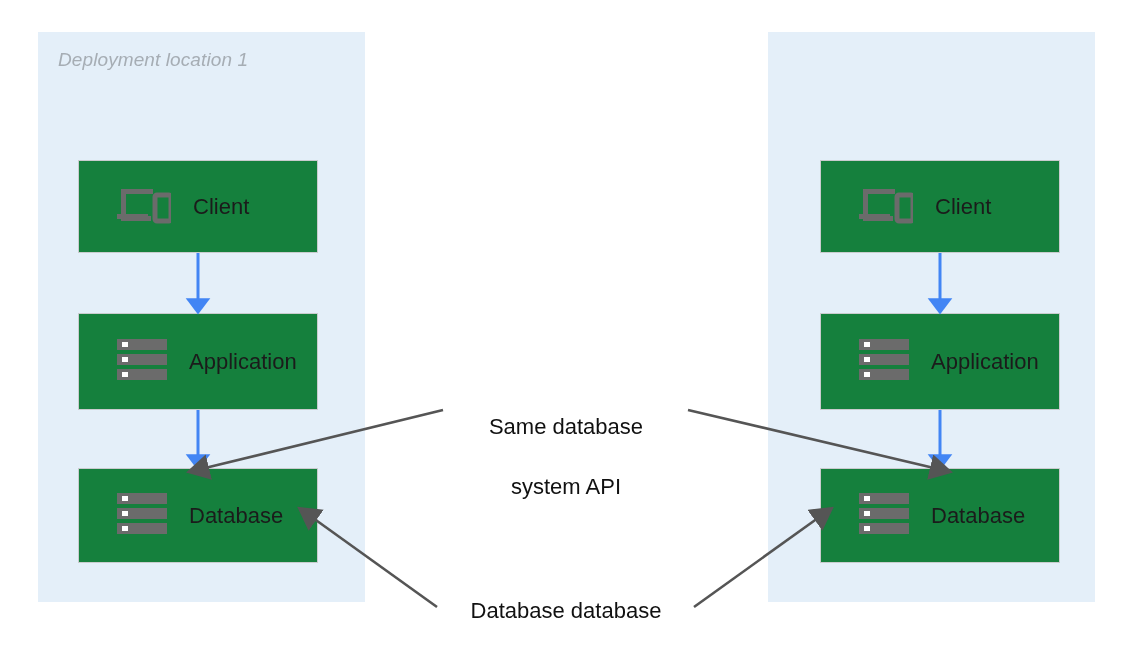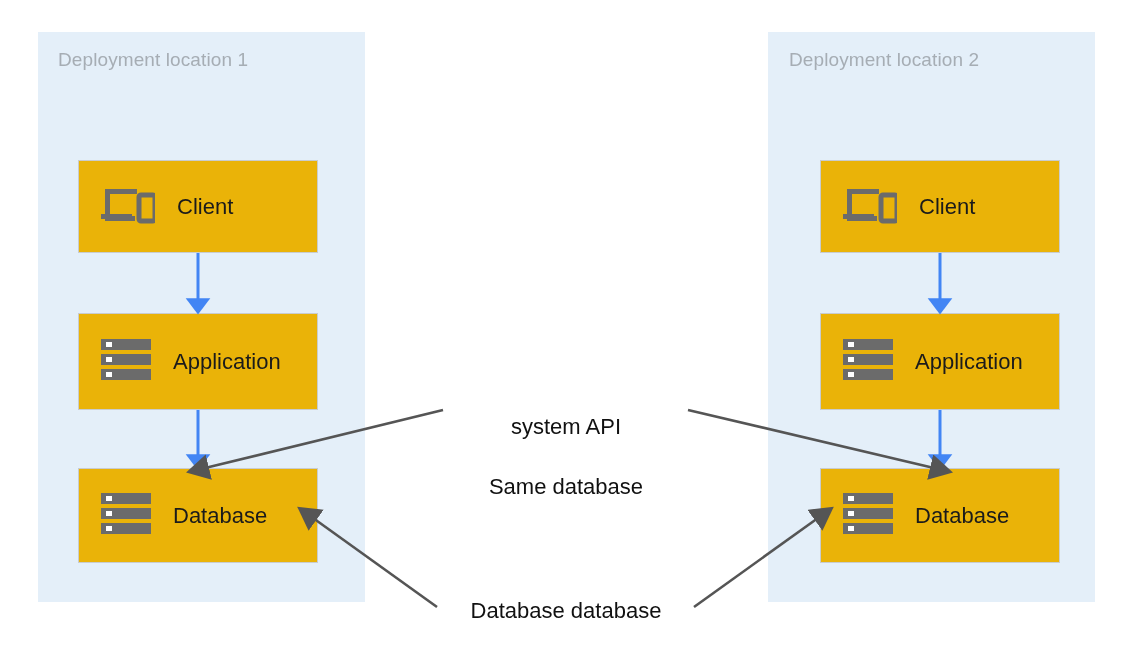--- a/index.html
+++ b/index.html
@@ -18,25 +18,26 @@
   .zone-title{
     position:absolute;
     color:#a6adb4;
     font-size:19px;
     letter-spacing:.1px;
     white-space:nowrap;
   }
 
   .node{
     position:absolute;
-    background:#eab308;
+    background:#15803d;
     border:1px solid #c9ccce;
     box-sizing:border-box;
     display:flex;
     align-items:center;
+    padding-left:16px;
   }
   .node .ico{
     flex:0 0 auto;
     margin-left:22px;
     display:block;
   }
   .node .lbl{
     margin-left:22px;
     font-size:22px;
     color:#1b1b1b;
@@ -57,21 +58,21 @@
     line-height:30px;
     white-space:pre-line;
   }
 </style>
 </head>
 <body>
 
 <div id="stage">
 
   <div class="zone" style="left:38px;top:32px;width:327px;height:570px;"></div>
-  <div class="zone-title" style="left:58px;top:49px;">Deployment location 1</div>
+  <div class="zone-title" style="left:58px;top:49px;font-style:italic;">Deployment location 1</div>
 
   <div class="node" style="left:78px;top:160px;width:240px;height:93px;">
     <span class="ico">
       <svg width="54" height="40" viewBox="0 0 54 40" aria-hidden="true">
         <path d="M4 4 h32 v5 H9 v20 h22 v5 H0 v-5 h4 Z" fill="#6b6b6b"></path>
         <rect x="4" y="4" width="5" height="25" fill="#6b6b6b"></rect>
         <rect x="4" y="31" width="30" height="5" fill="#6b6b6b"></rect>
         <rect x="38" y="10" width="16" height="26" rx="2" fill="none" stroke="#6b6b6b" stroke-width="5"></rect>
       </svg>
     </span>
@@ -100,21 +101,20 @@
         <rect x="0" y="31" width="50" height="11" fill="#6b6b6b"></rect>
         <rect x="5" y="4" width="6" height="5" fill="#ffffff"></rect>
         <rect x="5" y="19" width="6" height="5" fill="#ffffff"></rect>
         <rect x="5" y="34" width="6" height="5" fill="#ffffff"></rect>
       </svg>
     </span>
     <span class="lbl">Database</span>
   </div>
 
   <div class="zone" style="left:768px;top:32px;width:327px;height:570px;"></div>
-  <div class="zone-title" style="left:789px;top:49px;">Deployment location 2</div>
 
   <div class="node" style="left:820px;top:160px;width:240px;height:93px;">
     <span class="ico">
       <svg width="54" height="40" viewBox="0 0 54 40" aria-hidden="true">
         <path d="M4 4 h32 v5 H9 v20 h22 v5 H0 v-5 h4 Z" fill="#6b6b6b"></path>
         <rect x="4" y="4" width="5" height="25" fill="#6b6b6b"></rect>
         <rect x="4" y="31" width="30" height="5" fill="#6b6b6b"></rect>
         <rect x="38" y="10" width="16" height="26" rx="2" fill="none" stroke="#6b6b6b" stroke-width="5"></rect>
       </svg>
     </span>
@@ -182,22 +182,22 @@
 
     <g>
       <line x1="437" y1="607" x2="313" y2="518" stroke="#555555" stroke-width="2.6" marker-end="url(#grayHead)"></line>
     </g>
     <g>
       <line x1="694" y1="607" x2="818" y2="518" stroke="#555555" stroke-width="2.6" marker-end="url(#grayHead)"></line>
     </g>
   </svg>
 
   <div class="callout" style="left:441px;top:382px;width:250px;">
+    <div>Same database</div>
     <div>system API</div>
-    <div>Same database</div>
   </div>
 
   <div class="callout" style="left:441px;top:566px;width:250px;">
     <div>Database database</div>
     <div>system</div>
   </div>
 
 </div>
 
 </body></html>

